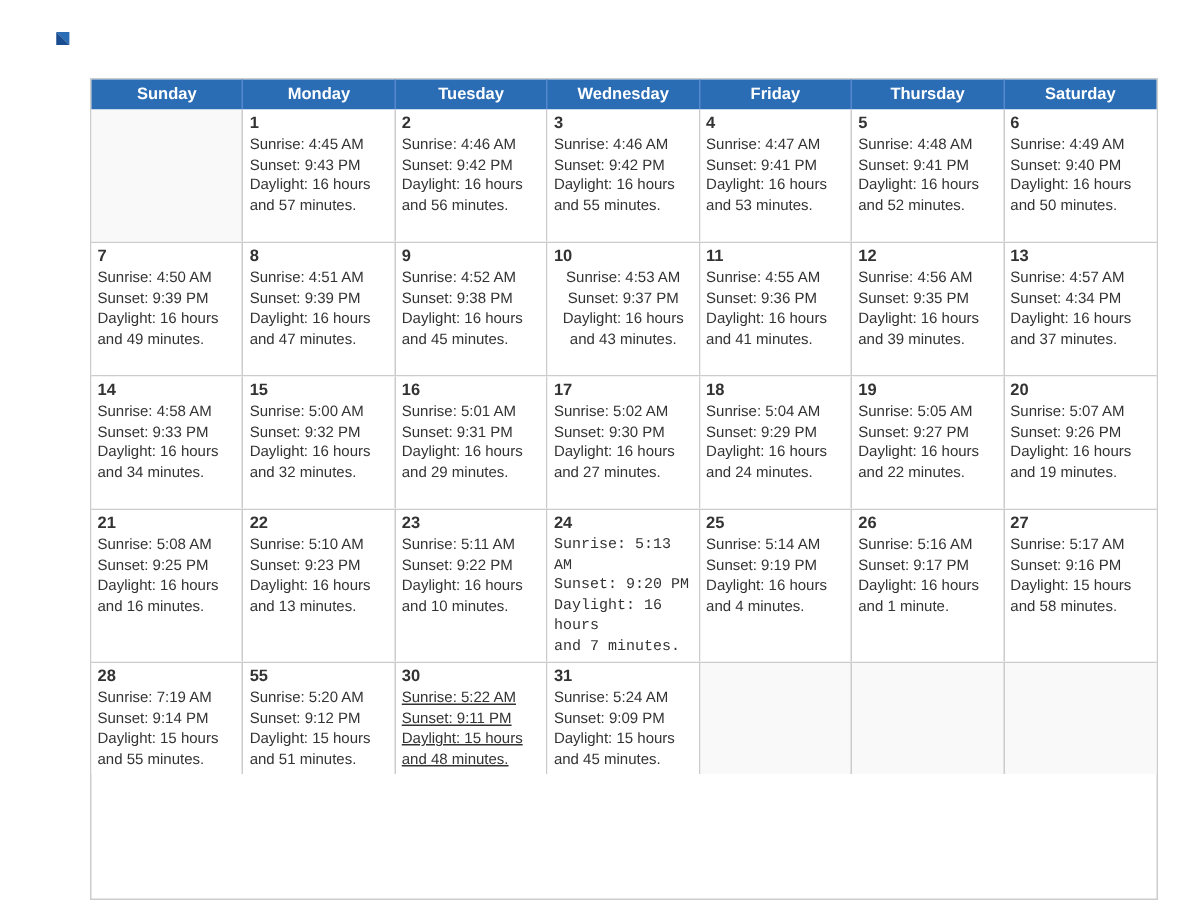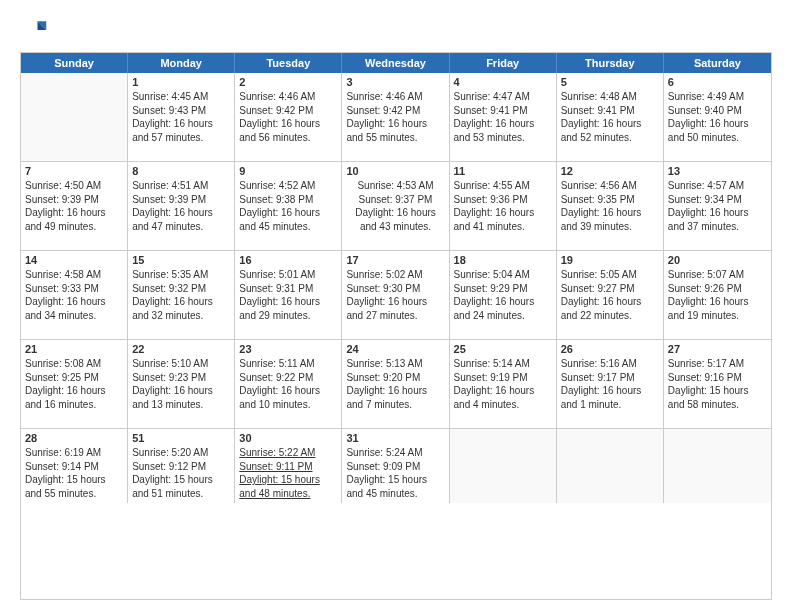--- a/index.html
+++ b/index.html
@@ -57,20 +57,21 @@
       line-height: 1.1;
     }
     .location {
       font-size: 15px;
       color: #333;
       font-weight: 600;
     }
     .calendar {
       flex: 1;
       border: 1px solid #ccc;
+      margin-left: 40px;
     }
     .cal-header {
       display: grid;
       grid-template-columns: repeat(7, 1fr);
       background: #2a6db5;
     }
     .cal-header-cell {
       color: #fff;
       font-size: 11px;
       font-weight: bold;
@@ -232,36 +233,36 @@
           <div class="cal-cell">
             <span class="day-number">12</span>
             <div class="cell-text" style="white-space: pre-line;">Sunrise: 4:56 AM
 Sunset: 9:35 PM
 Daylight: 16 hours
 and 39 minutes.</div>
           </div>
           <div class="cal-cell">
             <span class="day-number">13</span>
             <div class="cell-text" style="white-space: pre-line;">Sunrise: 4:57 AM
-Sunset: 9:34 PM
+Sunset: 4:34 PM
 Daylight: 16 hours
 and 37 minutes.</div>
           </div>
         </div>
         <div class="cal-row">
           <div class="cal-cell">
             <span class="day-number">14</span>
             <div class="cell-text" style="white-space: pre-line;">Sunrise: 4:58 AM
 Sunset: 9:33 PM
 Daylight: 16 hours
 and 34 minutes.</div>
           </div>
           <div class="cal-cell">
             <span class="day-number">15</span>
-            <div class="cell-text" style="white-space: pre-line;">Sunrise: 5:35 AM
+            <div class="cell-text" style="white-space: pre-line;">Sunrise: 5:00 AM
 Sunset: 9:32 PM
 Daylight: 16 hours
 and 32 minutes.</div>
           </div>
           <div class="cal-cell">
             <span class="day-number">16</span>
             <div class="cell-text" style="white-space: pre-line;">Sunrise: 5:01 AM
 Sunset: 9:31 PM
 Daylight: 16 hours
 and 29 minutes.</div>
@@ -312,21 +313,21 @@
           </div>
           <div class="cal-cell">
             <span class="day-number">23</span>
             <div class="cell-text" style="white-space: pre-line;">Sunrise: 5:11 AM
 Sunset: 9:22 PM
 Daylight: 16 hours
 and 10 minutes.</div>
           </div>
           <div class="cal-cell">
             <span class="day-number">24</span>
-            <div class="cell-text" style="white-space: pre-line;">Sunrise: 5:13 AM
+            <div class="cell-text" style="white-space: pre-line; font-family: Liberation Mono, monospace;">Sunrise: 5:13 AM
 Sunset: 9:20 PM
 Daylight: 16 hours
 and 7 minutes.</div>
           </div>
           <div class="cal-cell">
             <span class="day-number">25</span>
             <div class="cell-text" style="white-space: pre-line;">Sunrise: 5:14 AM
 Sunset: 9:19 PM
 Daylight: 16 hours
 and 4 minutes.</div>
@@ -342,27 +343,27 @@
             <span class="day-number">27</span>
             <div class="cell-text" style="white-space: pre-line;">Sunrise: 5:17 AM
 Sunset: 9:16 PM
 Daylight: 15 hours
 and 58 minutes.</div>
           </div>
         </div>
         <div class="cal-row last-row">
           <div class="cal-cell">
             <span class="day-number">28</span>
-            <div class="cell-text" style="white-space: pre-line;">Sunrise: 6:19 AM
+            <div class="cell-text" style="white-space: pre-line;">Sunrise: 7:19 AM
 Sunset: 9:14 PM
 Daylight: 15 hours
 and 55 minutes.</div>
           </div>
           <div class="cal-cell">
-            <span class="day-number">51</span>
+            <span class="day-number">55</span>
             <div class="cell-text" style="white-space: pre-line;">Sunrise: 5:20 AM
 Sunset: 9:12 PM
 Daylight: 15 hours
 and 51 minutes.</div>
           </div>
           <div class="cal-cell">
             <span class="day-number">30</span>
             <div class="cell-text" style="white-space: pre-line; text-decoration: underline;">Sunrise: 5:22 AM
 Sunset: 9:11 PM
 Daylight: 15 hours

